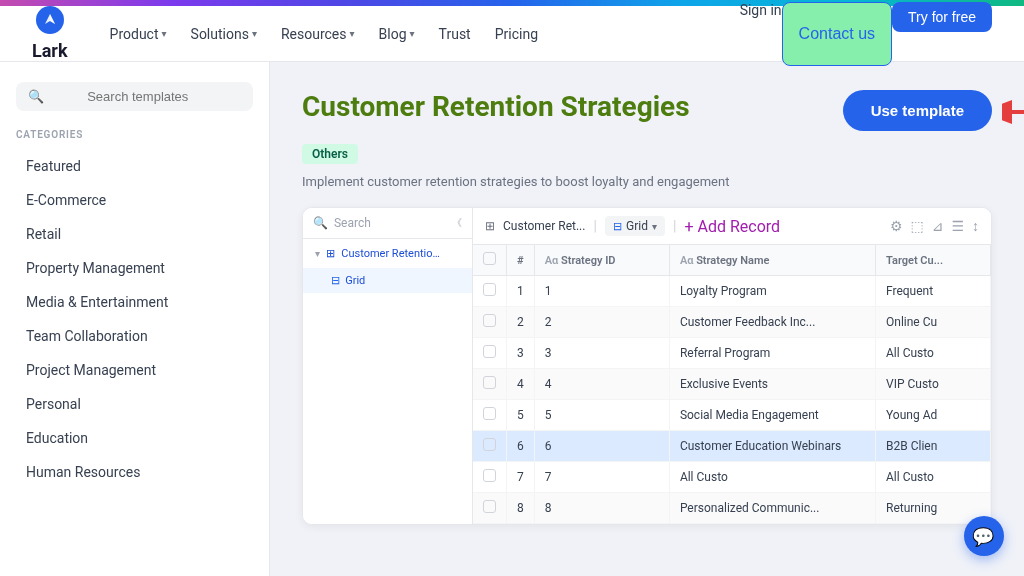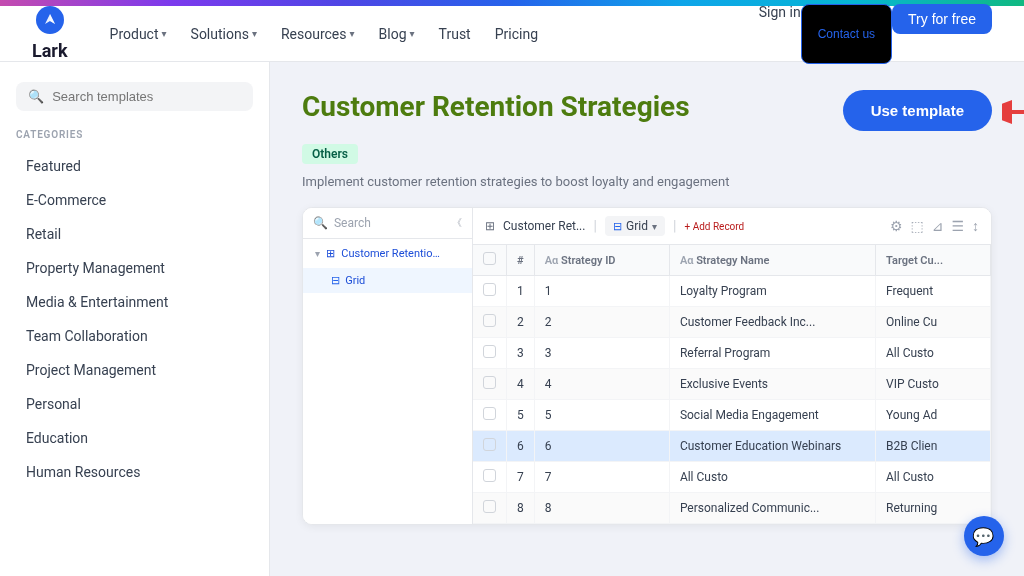--- a/index.html
+++ b/index.html
@@ -64,24 +64,24 @@
       align-items: flex-start;
     }
     .nav-signin {
       font-size: 14px;
       color: #374151;
       cursor: pointer;
     }
     .btn-contact {
       border: 1.5px solid #2563eb;
       color: #2563eb;
-      background: #000000;
+      background: #86efac;
       border-radius: 8px;
       padding: 22px 16px;
-      font-size: 12px;
+      font-size: 16px;
       cursor: pointer;
       font-weight: 500;
     }
     .btn-try {
       background: #2563eb;
       color: #fff;
       border: none;
       border-radius: 8px;
       padding: 7px 16px;
       font-size: 14px;
@@ -114,20 +114,21 @@
       gap: 8px;
       margin-bottom: 18px;
     }
     .search-box input {
       border: none;
       background: transparent;
       font-size: 13px;
       color: #6b7280;
       outline: none;
       width: 100%;
+      margin-left: 35px;
     }
     .search-icon-small { color: #9ca3af; font-size: 13px; }
     .categories-label {
       font-size: 10px;
       font-weight: 600;
       color: #9ca3af;
       letter-spacing: 0.08em;
       text-transform: uppercase;
       margin-bottom: 10px;
     }
@@ -248,21 +249,21 @@
       align-items: center;
       gap: 4px;
       font-size: 12px;
       color: #374151;
       padding: 3px 8px;
       border-radius: 4px;
       cursor: pointer;
     }
     .toolbar-tab.active { background: #f3f4f6; }
     .toolbar-sep { color: #d1d5db; font-size: 14px; }
-    .toolbar-add { color: #b91c1c; font-size: 10px; cursor: pointer; }
+    .toolbar-add { color: #a21caf; font-size: 16px; cursor: pointer; }
     .toolbar-icons { margin-left: auto; display: flex; gap: 8px; color: #9ca3af; font-size: 14px; }
 
     
     .data-table {
       width: 100%;
       border-collapse: collapse;
       font-size: 12px;
     }
     .data-table th {
       background: #f9fafb;

